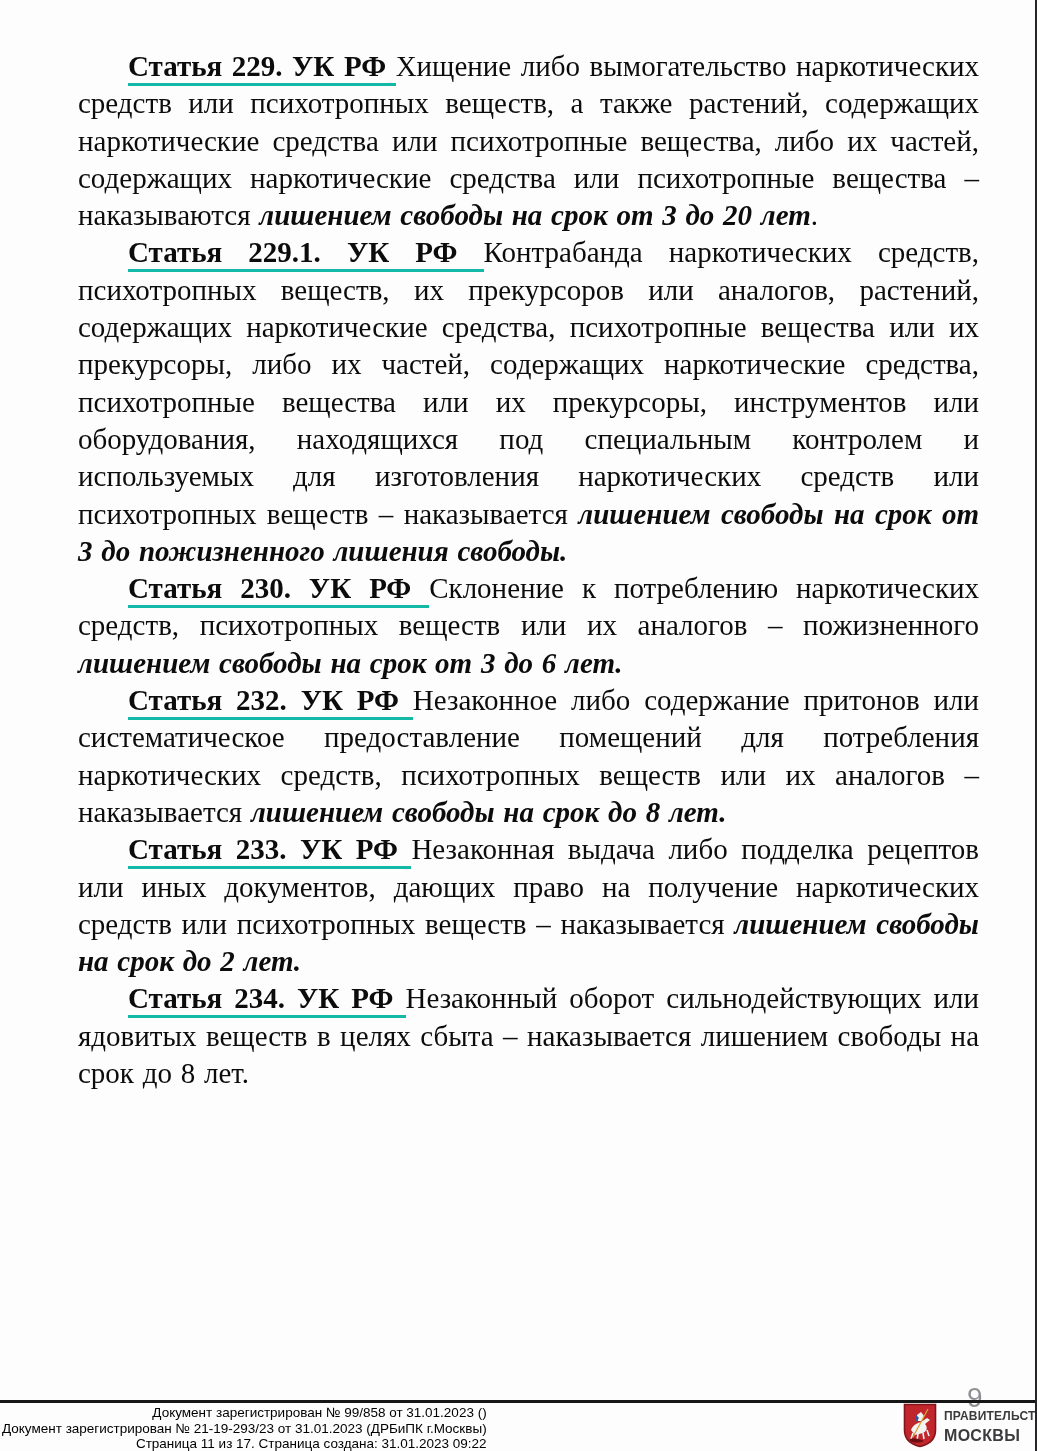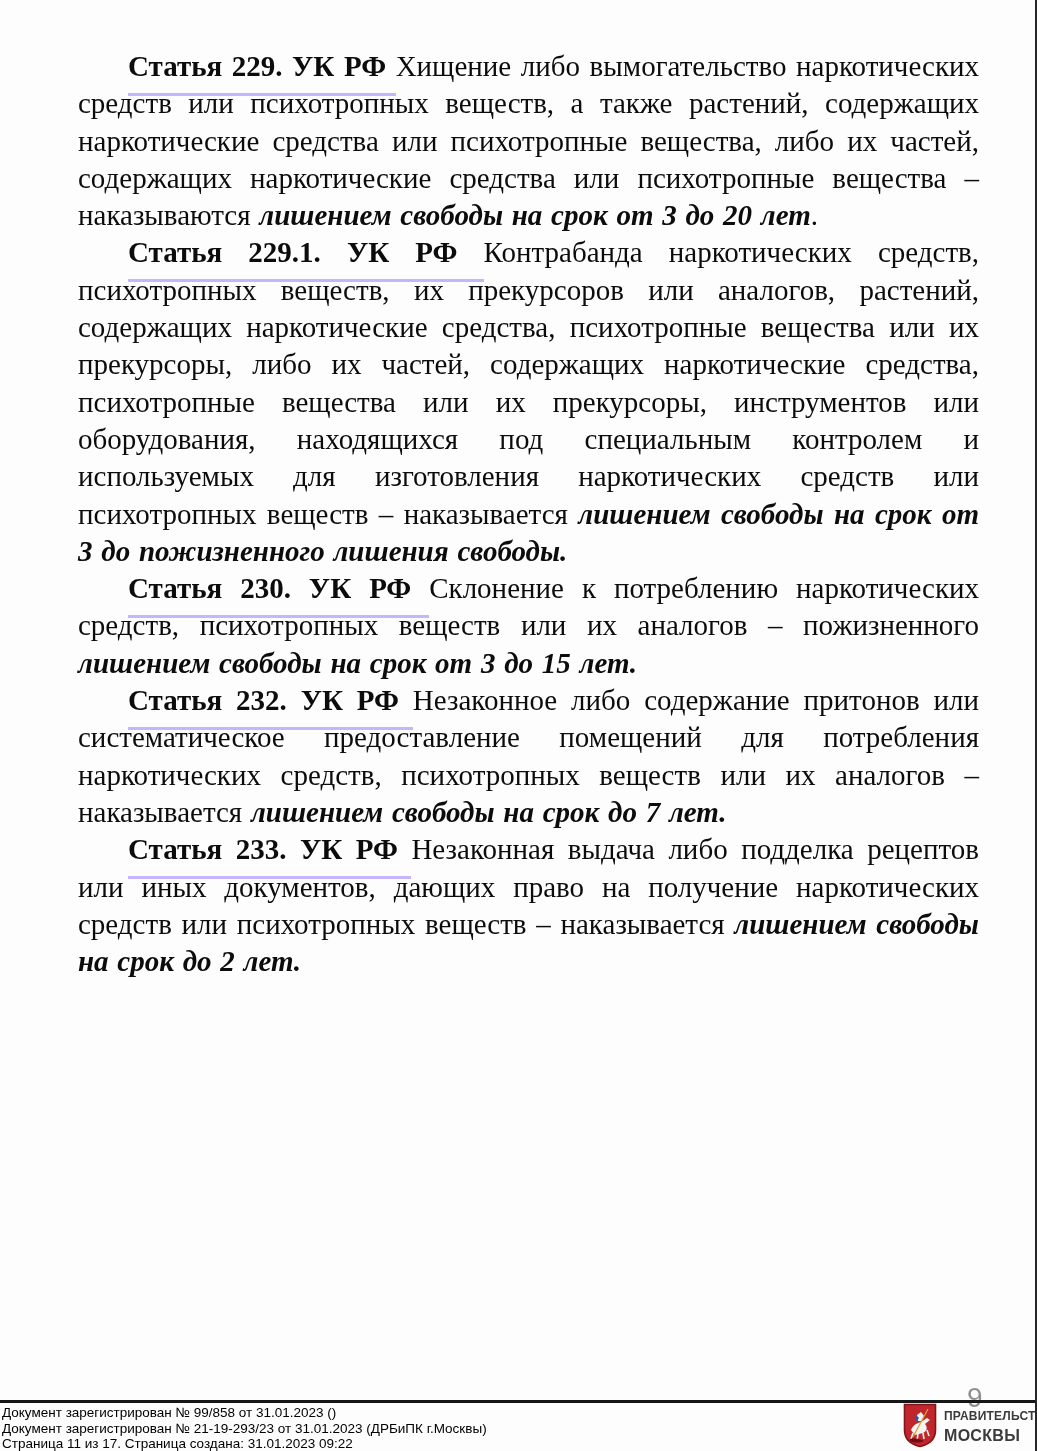--- a/index.html
+++ b/index.html
@@ -19,22 +19,22 @@
     margin: 0;
     text-indent: 50px;
     text-align: justify;
     font-size: 29px;
     line-height: 37.3px;
     color: #0c0c0c;
     word-spacing: 1.5px;
   }
   .heading {
     font-weight: bold;
-    border-bottom: 3px solid #c4b5fd;
-    padding-bottom: 11px;
+    border-bottom: 3px solid #14b8a6;
+    padding-bottom: 1px;
   }
   .penalty {
     font-weight: bold;
     font-style: italic;
   }
   .page-num {
     position: absolute;
     left: 967px; top: 1382px;
     font-family: "Liberation Sans", sans-serif;
     font-size: 28px;
@@ -49,20 +49,21 @@
     z-index: 3;
   }
   .footer-text {
     position: absolute;
     left: 2px; top: 1405px;
     font-family: "Liberation Sans", sans-serif;
     font-size: 13.5px;
     line-height: 15.6px;
     color: #000;
     z-index: 4;
+    text-align: right;
   }
   .gov-block {
     position: absolute;
     left: 903px; top: 1403px;
     display: flex;
     align-items: flex-start;
     z-index: 4;
   }
   .gov-shield { width: 34px; height: 45px; display: block; }
   .gov-text { margin-left: 7px; padding-top: 6px; }
@@ -88,23 +89,24 @@
     background: #26262a;
     z-index: 5;
   }
 </style>
 </head>
 <body>
 
 <div class="content">
   <p class="para"><span class="heading">Статья 229. УК РФ&nbsp;</span><span>Хищение либо вымогательство наркотических средств или психотропных веществ, а также растений, содержащих наркотические средства или психотропные вещества, либо их частей, содержащих наркотические средства или психотропные вещества – наказываются </span><span class="penalty">лишением свободы на срок от 3 до 20 лет</span><span>.</span></p>
   <p class="para"><span class="heading">Статья 229.1. УК РФ&nbsp;</span><span>Контрабанда наркотических средств, психотропных веществ, их прекурсоров или аналогов, растений, содержащих наркотические средства, психотропные вещества или их прекурсоры, либо их частей, содержащих наркотические средства, психотропные вещества или их прекурсоры, инструментов или оборудования, находящихся под специальным контролем и используемых для изготовления наркотических средств или психотропных веществ – наказывается </span><span class="penalty">лишением свободы на срок от 3 до пожизненного лишения свободы.</span><span></span></p>
-  <p class="para"><span class="heading">Статья 230. УК РФ&nbsp;</span><span>Склонение к потреблению наркотических средств, психотропных веществ или их аналогов – пожизненного </span><span class="penalty">лишением свободы на срок от 3 до 15 лет.</span><span></span></p>
-  <p class="para"><span class="heading">Статья 232. УК РФ&nbsp;</span><span>Незаконное либо содержание притонов или систематическое предоставление помещений для потребления наркотических средств, психотропных веществ или их аналогов – наказывается </span><span class="penalty">лишением свободы на срок до 7 лет.</span><span></span></p>
+  <p class="para"><span class="heading">Статья 230. УК РФ&nbsp;</span><span>Склонение к потреблению наркотических средств, психотропных веществ или их аналогов – пожизненного </span><span class="penalty">лишением свободы на срок от 3 до 6 лет.</span><span></span></p>
+  <p class="para"><span class="heading">Статья 232. УК РФ&nbsp;</span><span>Незаконное либо содержание притонов или систематическое предоставление помещений для потребления наркотических средств, психотропных веществ или их аналогов – наказывается </span><span class="penalty">лишением свободы на срок до 8 лет.</span><span></span></p>
   <p class="para"><span class="heading">Статья 233. УК РФ&nbsp;</span><span>Незаконная выдача либо подделка рецептов или иных документов, дающих право на получение наркотических средств или психотропных веществ – наказывается </span><span class="penalty">лишением свободы на срок до 2 лет.</span><span></span></p>
+  <p class="para"><span class="heading">Статья 234. УК РФ&nbsp;</span><span>Незаконный оборот сильнодействующих или ядовитых веществ в целях сбыта – наказывается лишением свободы на срок до 8 лет.</span><span class="penalty"></span><span></span></p>
 </div>
 
 <div class="page-num">9</div>
 
 <div class="footer-rule"></div>
 
 <div class="footer-text">
   <div>Документ зарегистрирован № 99/858 от 31.01.2023  ()</div>
   <div>Документ зарегистрирован № 21-19-293/23 от 31.01.2023  (ДРБиПК г.Москвы)</div>
   <div>Страница 11 из 17. Страница создана: 31.01.2023 09:22</div>

